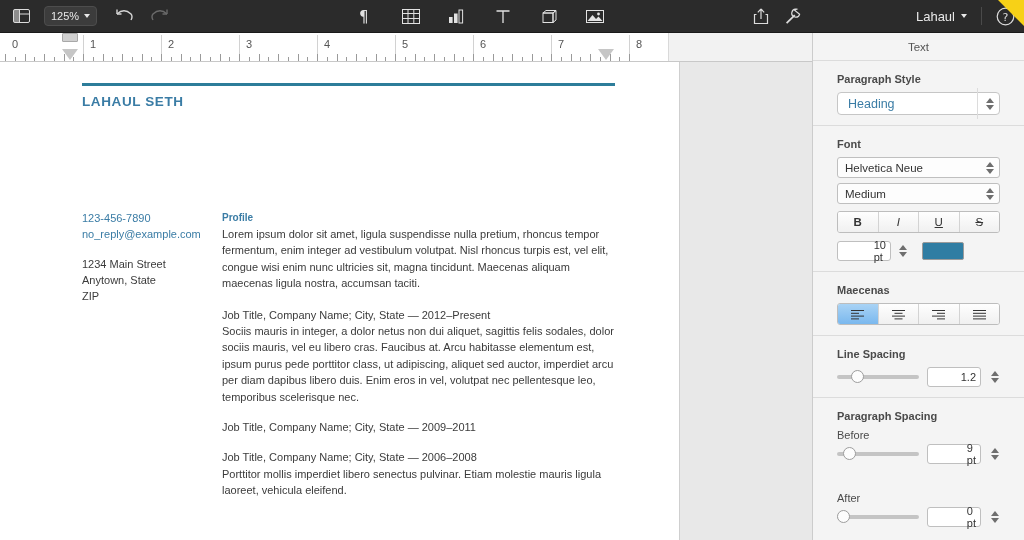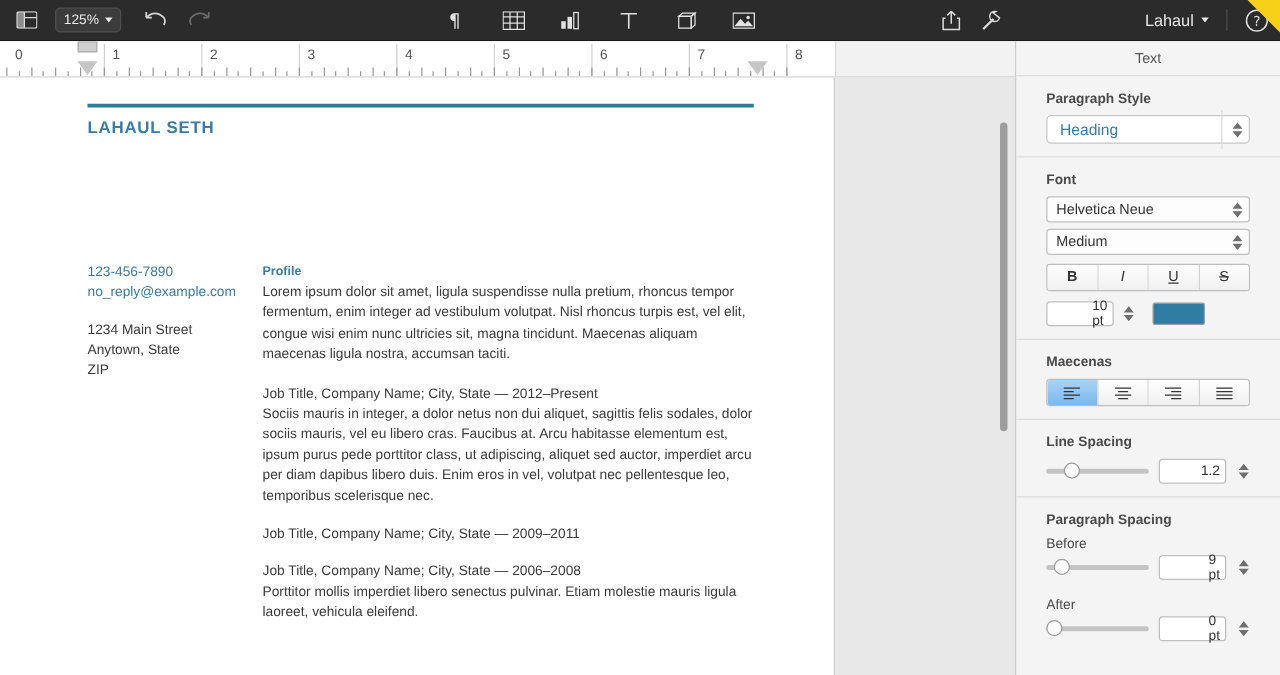--- a/index.html
+++ b/index.html
@@ -64,21 +64,21 @@
   }
   .indent-tri {
     position: absolute; width: 0; height: 0;
     border-left: 8px solid transparent; border-right: 8px solid transparent;
     border-top: 11px solid #c6c6c6;
   }
   .ruler-gray { position: absolute; top: 0; left: 668px; width: 144px; height: 29px; background: #f2f2f2; border-left: 1px solid #d9d9d9;}
 
   
   .canvas {
-    position: absolute; top: 62px; left: 0; width: 812px; height: 478px;
+    position: absolute; top: 62px; left: 12px; width: 812px; height: 478px;
     background: #e8e8e8; overflow: hidden;
   }
   .page {
     position: absolute; top: 0; left: 0; width: 668px; height: 478px;
     background: #ffffff; border-right: 1px solid #cfcfcf;
   }
   .doc-rule {
     position: absolute; left: 70px; top: 21px; width: 533px; height: 3px;
     background: #2d7d9a;
   }
@@ -539,21 +539,21 @@
         </div>
         <div class="num-field">
             <span>9 pt</span>
           </div>
         <span class="stepper">
           <span class="st-up"></span>
           <span class="st-dn"></span>
         </span>
       </div>
 
-      <div class="sub-label" style="margin-top:14px">After</div>
+      <div class="sub-label" style="margin-top:28px">After</div>
       <div class="slider-row">
         <div class="track">
           <div class="knob" id="paKnob" style="left: 0px;"></div>
         </div>
         <div class="num-field">
             <span>0 pt</span>
           </div>
         <span class="stepper">
           <span class="st-up"></span>
           <span class="st-dn"></span>

